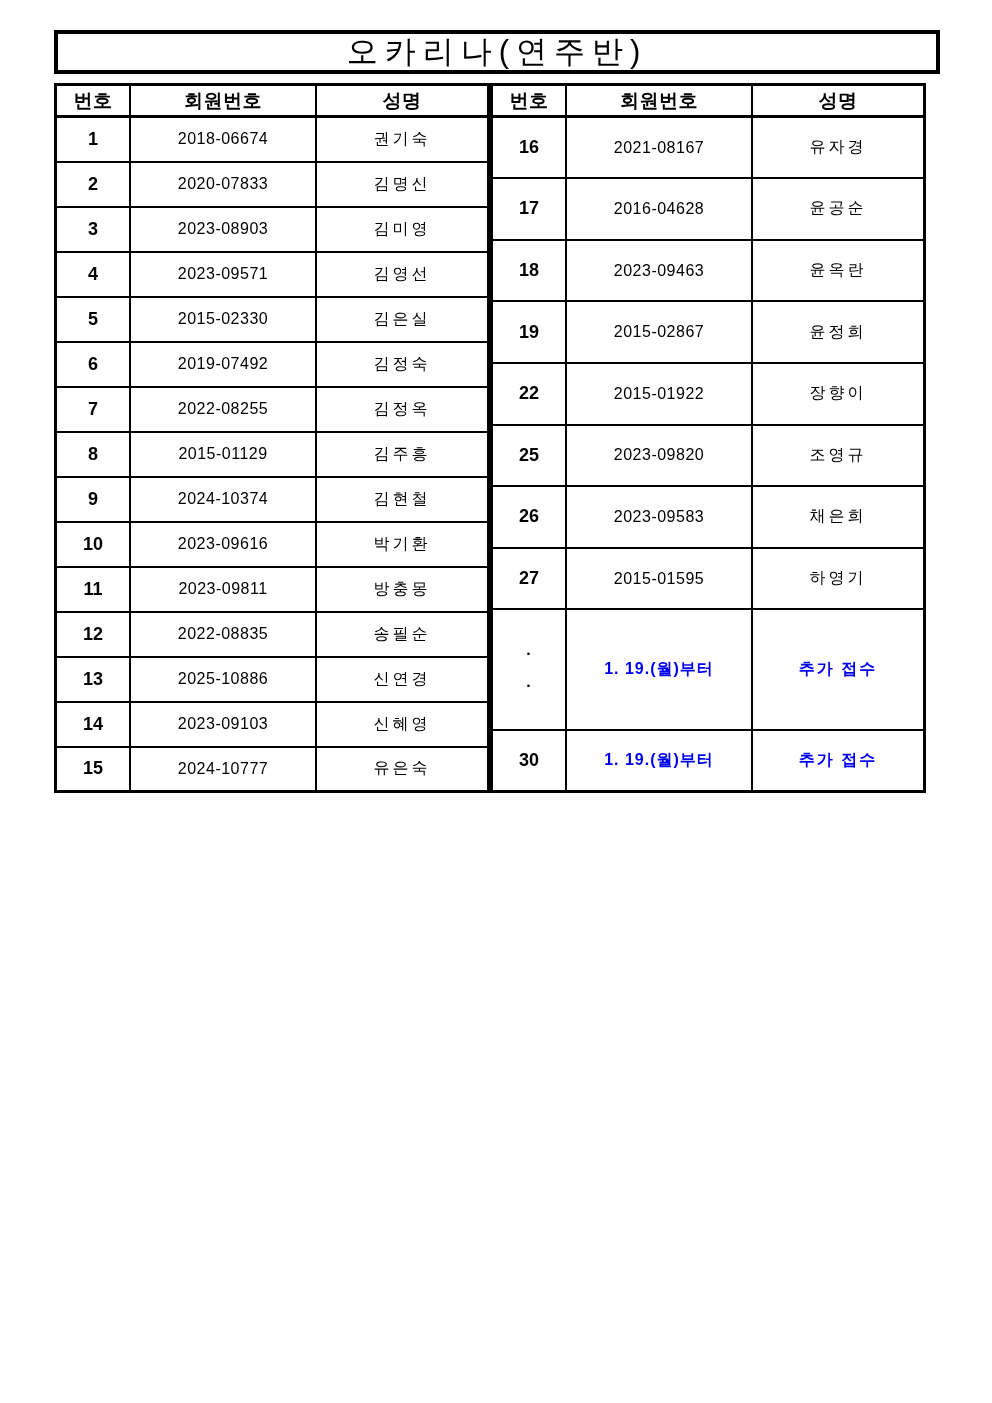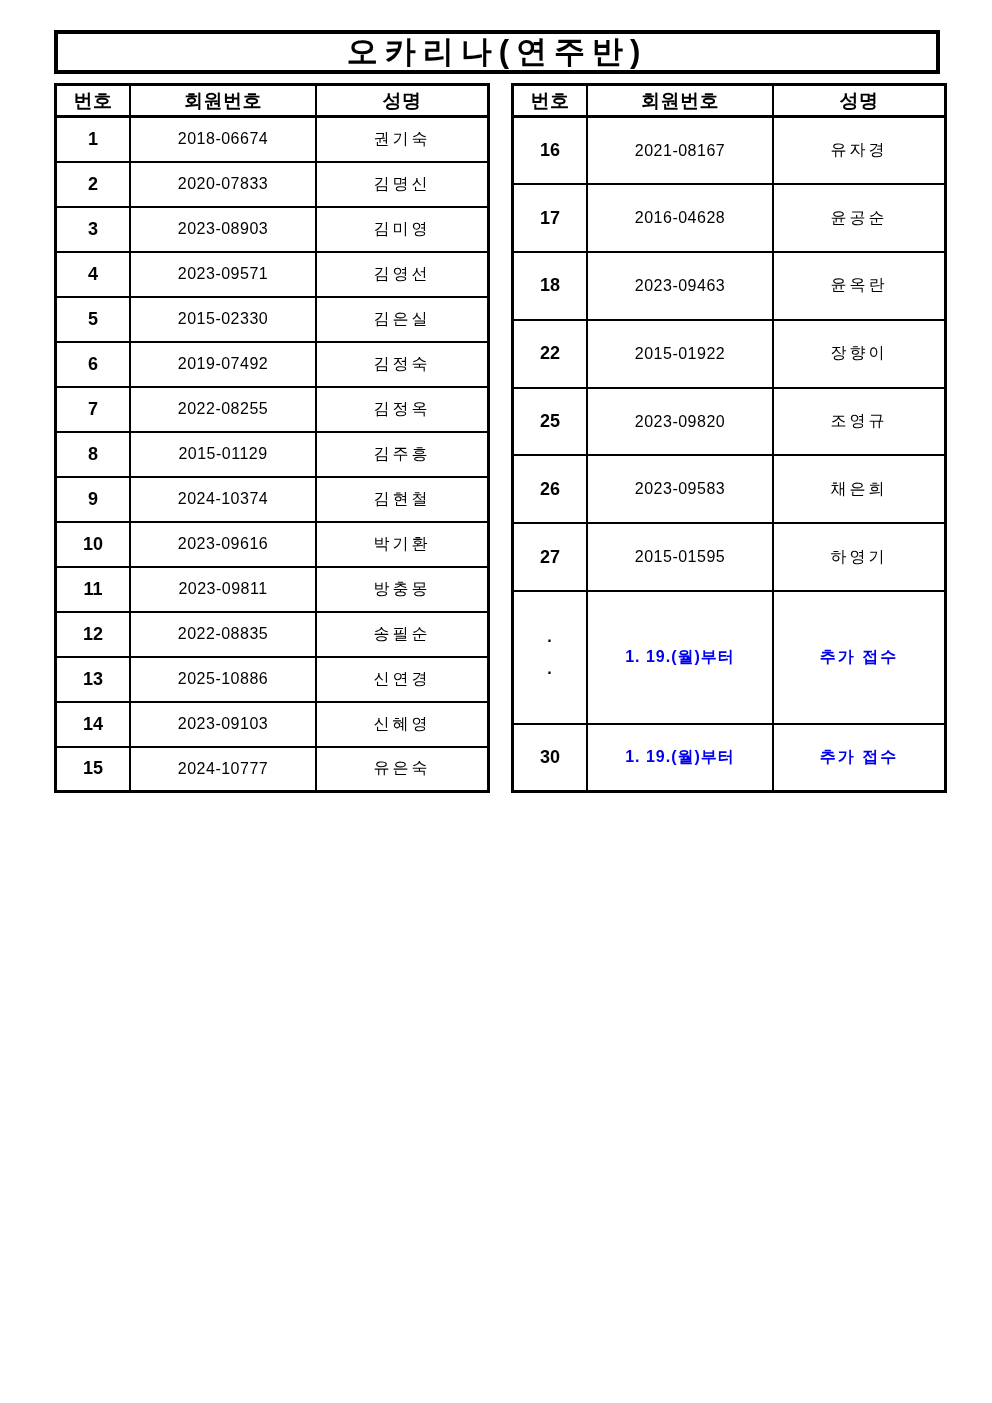--- a/index.html
+++ b/index.html
@@ -21,30 +21,29 @@
     width: 878px;
     height: 36px;
     border: 4px solid var(--border, #000000);
     display: flex;
     align-items: center;
     justify-content: center;
   }
   .title-box h1 {
     margin: 0;
     font-size: 31px;
-    font-weight: bold;
+    font-weight: normal;
     letter-spacing: 7px;
     white-space: nowrap;
   }
   .tables {
     position: absolute;
     left: 54px;
     top: 83px;
     display: flex;
-    gap: 21px;
   }
   table.roster {
     border-collapse: collapse;
     border: 3px solid var(--border, #000000);
     table-layout: fixed;
     width: 432px;
     background: #ffffff;
   }
   table.roster th,
   table.roster td {
@@ -205,20 +204,25 @@
           <td class="col-no">17</td>
           <td class="col-id">2016-04628</td>
           <td class="col-name">윤공순</td>
         </tr>
         <tr>
           <td class="col-no">18</td>
           <td class="col-id">2023-09463</td>
           <td class="col-name">윤옥란</td>
         </tr>
         <tr>
+          <td class="col-no">19</td>
+          <td class="col-id">2015-02867</td>
+          <td class="col-name">윤정희</td>
+        </tr>
+        <tr>
           <td class="col-no">22</td>
           <td class="col-id">2015-01922</td>
           <td class="col-name">장향이</td>
         </tr>
         <tr>
           <td class="col-no">25</td>
           <td class="col-id">2023-09820</td>
           <td class="col-name">조영규</td>
         </tr>
         <tr>

